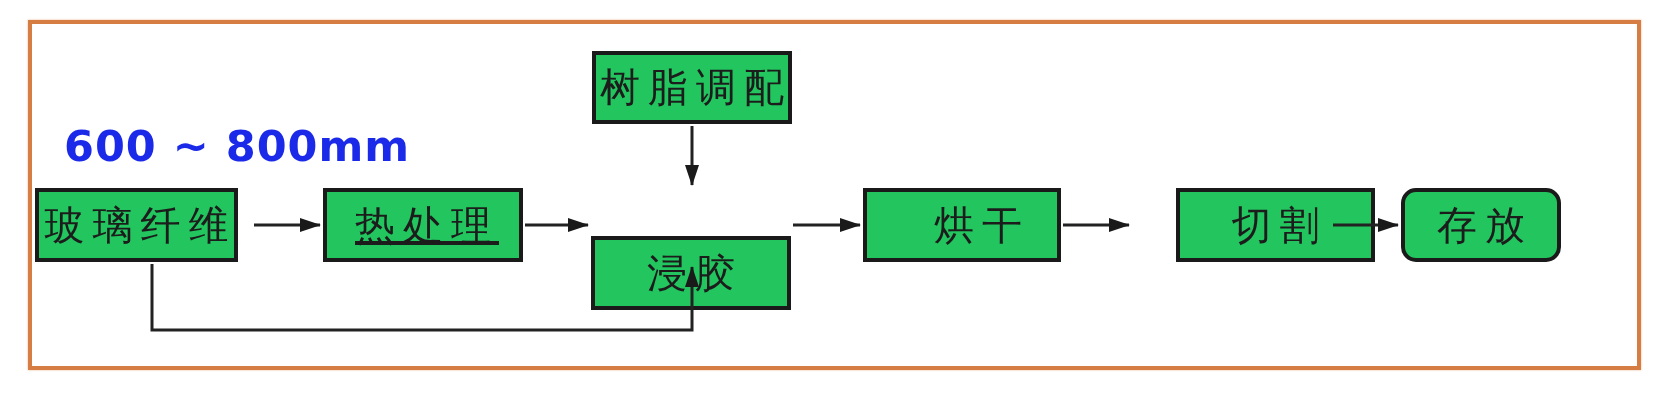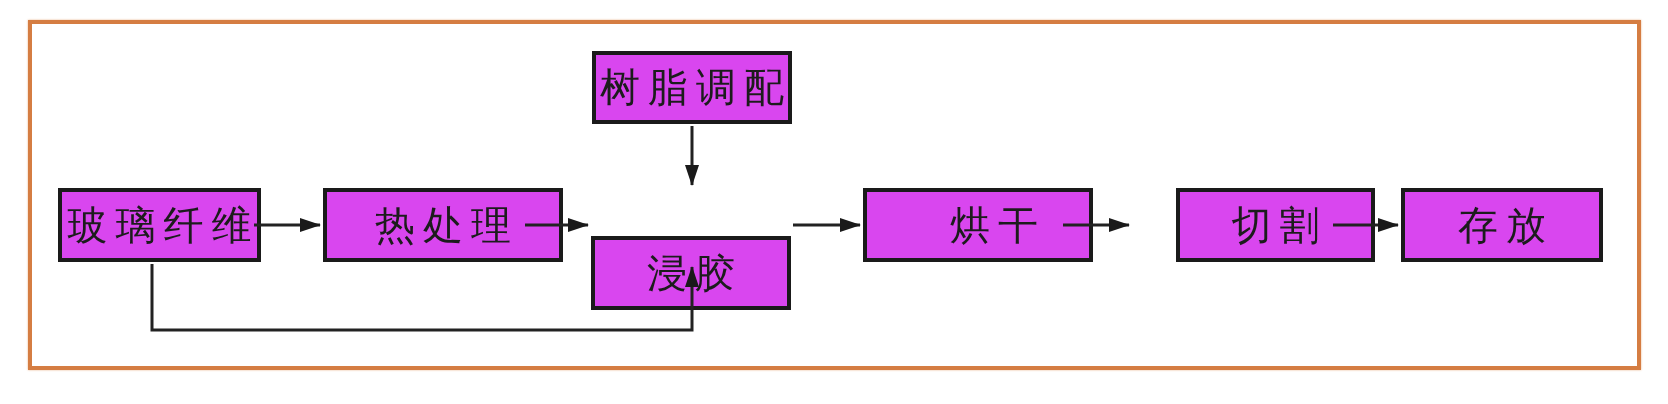--- a/index.html
+++ b/index.html
@@ -22,42 +22,42 @@
     width: 1605px;
     height: 342px;
     border: 4px solid #d57d42;
     background: #ffffff;
     box-shadow: 0 0 2px #e8b48c;
   }
   .node {
     position: absolute;
     box-sizing: border-box;
     border: 4px solid #1a1a1a;
-    background: #d946ef;
+    background: #22c55e;
     display: flex;
     align-items: center;
     justify-content: center;
     font-family: "DejaVu Serif", "Liberation Serif", serif;
     font-size: 40px;
     font-weight: 500;
     color: #1c1c1c;
     letter-spacing: 8px;
     text-indent: 8px;
     white-space: nowrap;
     text-align: center;
   }
   
   .node-resin   { left: 592px; top: 51px;  width: 200px; height: 73px; }
   
-  .node-glass   { left: 58px;   top: 188px; width: 203px; height: 74px; }
-  .node-heat    { left: 323px;  top: 188px; width: 240px; height: 74px; }
+  .node-glass   { left: 35px;   top: 188px; width: 203px; height: 74px; }
+  .node-heat    { left: 323px;  top: 188px; width: 200px; height: 74px; text-decoration: underline; }
   .node-dip     { left: 591px;  top: 188px; width: 200px; height: 74px; margin-top: 48px; }
-  .node-dry     { left: 863px;  top: 188px; width: 230px; height: 74px; padding-left: 32px; }
+  .node-dry     { left: 863px;  top: 188px; width: 198px; height: 74px; padding-left: 32px; }
   .node-cut     { left: 1132px; top: 188px; width: 199px; height: 74px; margin-left: 44px; }
-  .node-store   { left: 1401px; top: 188px; width: 202px; height: 74px; }
+  .node-store   { left: 1401px; top: 188px; width: 160px; height: 74px; border-radius: 15px; }
 
   .annotation {
     position: absolute;
     left: 64px;
     top: 125px;
     font-family: "DejaVu Sans", "Liberation Sans", sans-serif;
     font-size: 43px;
     font-weight: bold;
     color: #1b2ae8;
     letter-spacing: 1px;
@@ -73,20 +73,21 @@
     pointer-events: none;
   }
 </style>
 </head>
 <body>
 
 <div class="canvas">
 
   <div class="frame"></div>
 
+  <div class="annotation">600 ~ 800mm</div>
 
   <div class="node node-resin">
     <span>树脂调配</span>
   </div>
 
   <div class="node node-glass">
     <span>玻璃纤维</span>
   </div>
 
   <div class="node node-heat">

